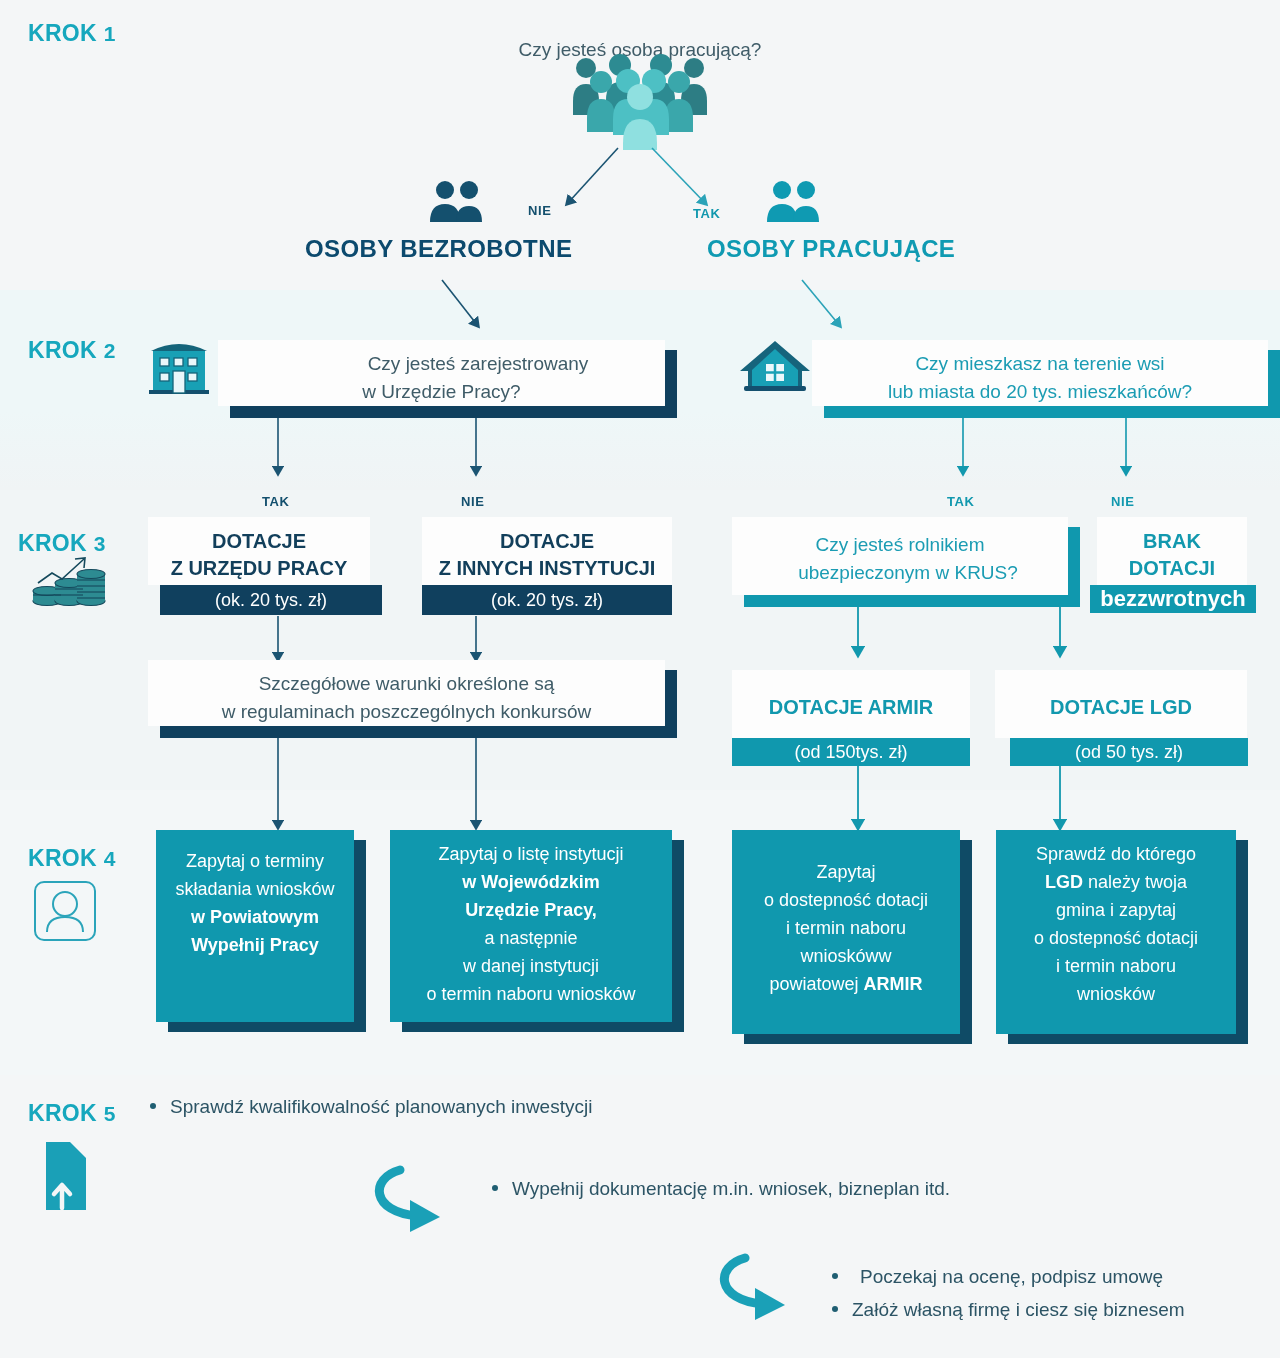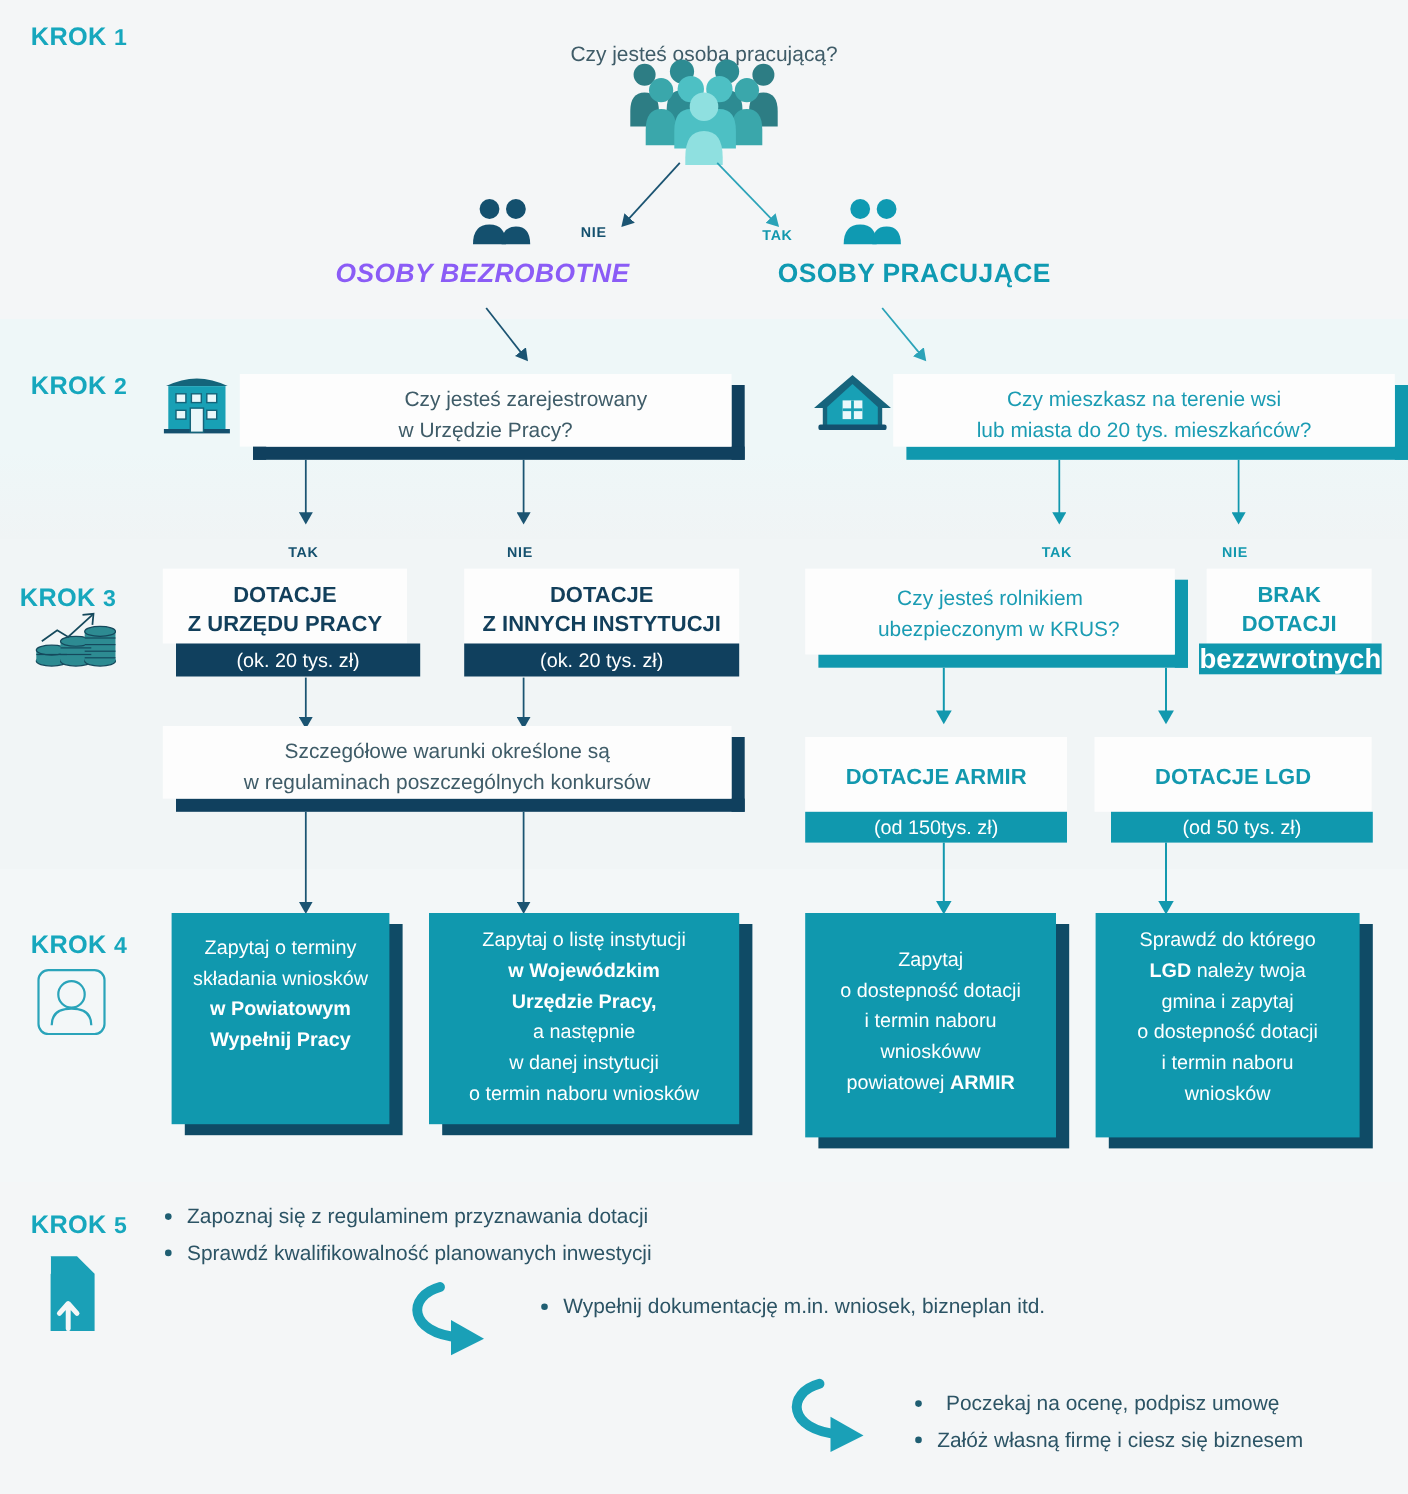--- a/index.html
+++ b/index.html
@@ -34,21 +34,21 @@
     position:absolute;text-align:center;font-size:19px;line-height:28px;
     color:#3f5c68;white-space:nowrap;
   }
   .q-text.teal{color:#1b9cb3;}
 
   
   .headline{
     position:absolute;font-weight:bold;font-size:24px;letter-spacing:.4px;
     white-space:nowrap;
   }
-  .headline.navy{color:#8b5cf6;font-style:italic;}
+  .headline.navy{color:#0c4a6e;}
   .headline.teal{color:#0f9ab2;}
 
   .yn{
     position:absolute;font-weight:bold;font-size:13px;letter-spacing:.6px;
     white-space:nowrap;
   }
   .yn.navy{color:#14506e;}
   .yn.teal{color:#1298ae;}
 
   
@@ -351,21 +351,21 @@
 
 <div class="shadowbar-teal" style="left:1068px;top:527px;width:12px;height:80px;"></div>
 <div class="shadowbar-teal" style="left:744px;top:595px;width:336px;height:12px;"></div>
 <div class="card" style="left:732px;top:517px;width:336px;height:78px;"></div>
 <div class="q-text teal" style="left:732px;top:531px;width:336px;">Czy jesteś rolnikiem</div>
 <div class="q-text teal" style="left:740px;top:559px;width:336px;">ubezpieczonym w KRUS?</div>
 
 <div class="card" style="left:1097px;top:517px;width:150px;height:68px;"></div>
 <div class="dbox-title teal" style="left:1097px;top:528px;width:150px;">BRAK</div>
 <div class="dbox-title teal" style="left:1097px;top:555px;width:150px;">DOTACJI</div>
-<div class="dbox-amount" style="left:1090px;top:585px;width:166px;height:28px;background:#1098ae;font-weight:bold;font-size:25px;">bezzwrotnych</div>
+<div class="dbox-amount" style="left:1090px;top:585px;width:166px;height:28px;background:#1098ae;font-weight:bold;font-size:22px;">bezzwrotnych</div>
 
 <div class="abs" style="left:850px;top:607px;">
 <svg width="16" height="56" viewBox="0 0 16 56">
   <line x1="8" y1="0" x2="8" y2="46" stroke="#1298ae" stroke-width="1.8" marker-end="url(#ad2)"></line>
 </svg>
 </div>
 <div class="abs" style="left:1052px;top:607px;">
 <svg width="16" height="56" viewBox="0 0 16 56">
   <line x1="8" y1="0" x2="8" y2="46" stroke="#1298ae" stroke-width="1.8" marker-end="url(#ad2)"></line>
 </svg>
@@ -447,24 +447,20 @@
 <svg width="60" height="72" viewBox="0 0 60 72">
   <path d="M14 2 h24 l16 16 v52 h-40 z" fill="#1aa0b7"></path>
   <path d="M14 2 v16 h-0.5 l-13.5 0 z" fill="#f4f6f7"></path>
   <path d="M14 2 l-14 16 h14 z" fill="#1aa0b7" opacity="0"></path>
   <path d="M0 18 h14 v-16 z" fill="#f4f6f7"></path>
   <path d="M30 68 v-22 M22 54 l8-9 l8 9" stroke="#f4f6f7" stroke-width="4.5" fill="none" stroke-linecap="round" stroke-linejoin="round"></path>
 </svg>
 </div>
 
 <div class="blist" style="left:150px;top:1092px;">
-  <div class="row">
-    <span class="dot"></span>
-    <span class="txt">Zapoznaj się z regulaminem przyznawania dotacji</span>
-  </div>
   <div class="row">
     <span class="dot"></span>
     <span class="txt">Sprawdź kwalifikowalność planowanych inwestycji</span>
   </div>
 </div>
 
 <div class="abs" style="left:362px;top:1164px;">
 <svg width="120" height="72" viewBox="0 0 120 72">
   <path d="M38 6 C8 14 8 48 56 52" stroke="#1aa0b7" stroke-width="9" fill="none" stroke-linecap="round"></path>
   <path d="M48 36 L78 53 L48 68 z" fill="#1aa0b7"></path>

